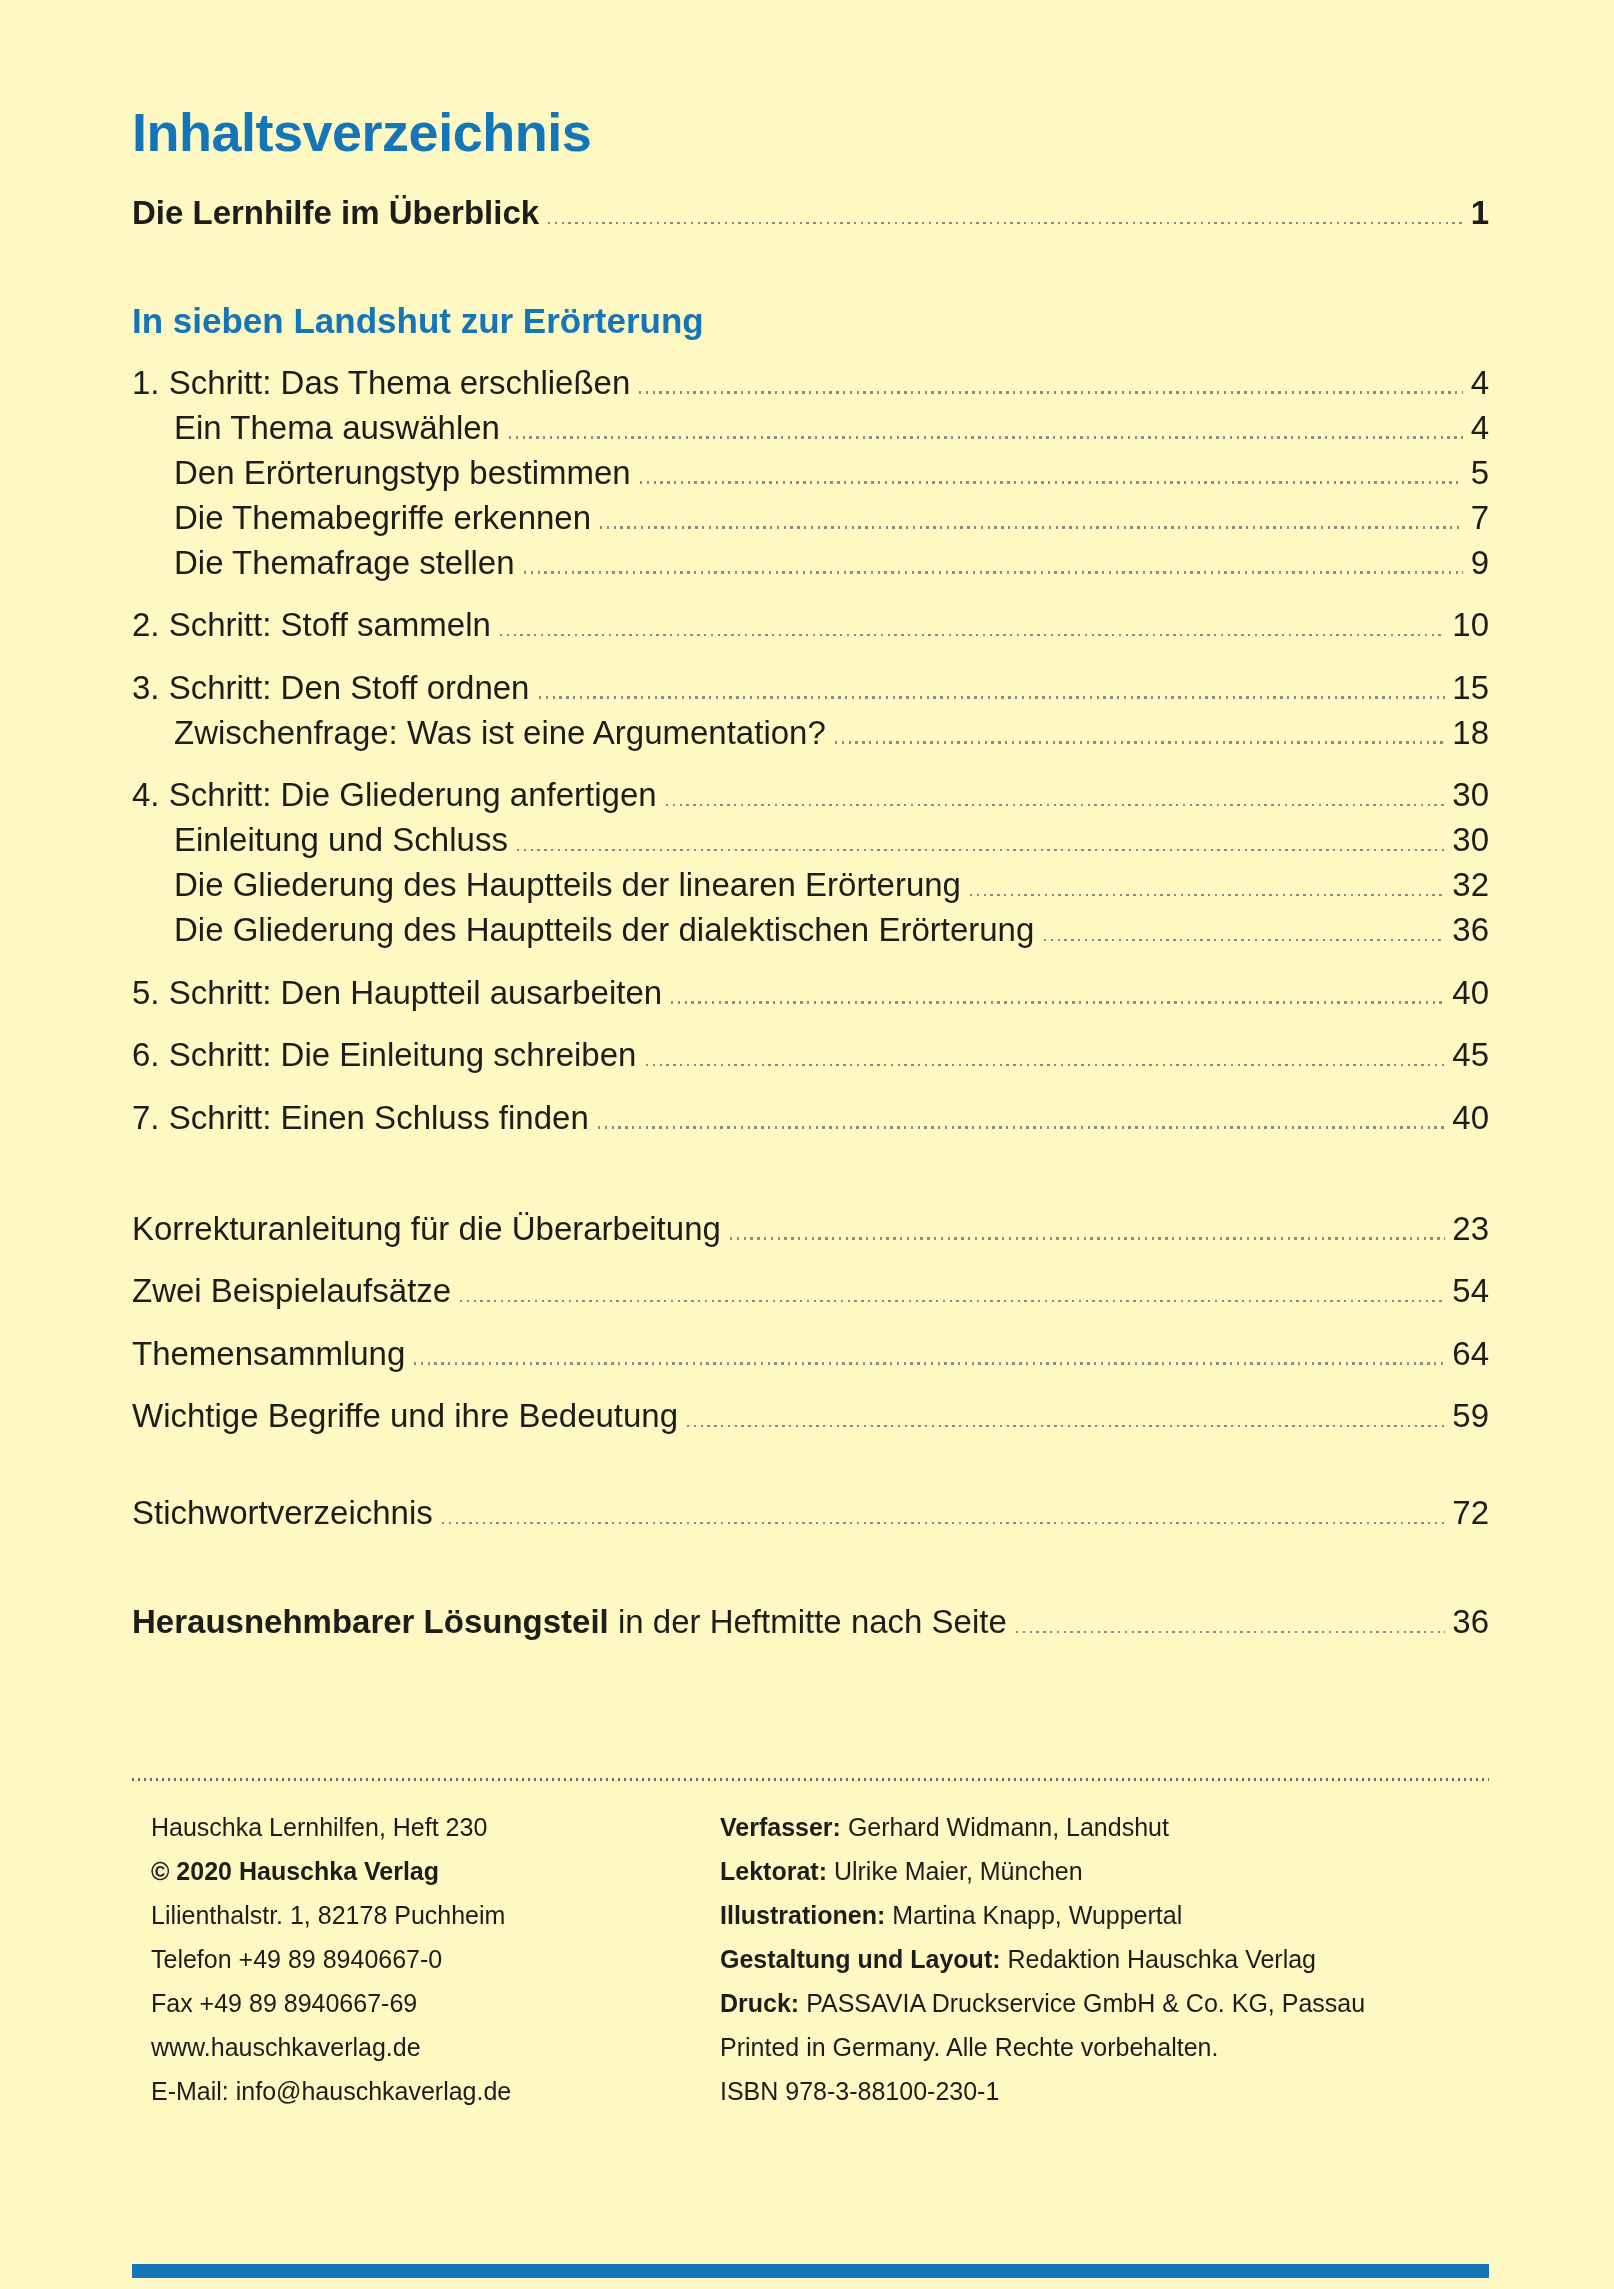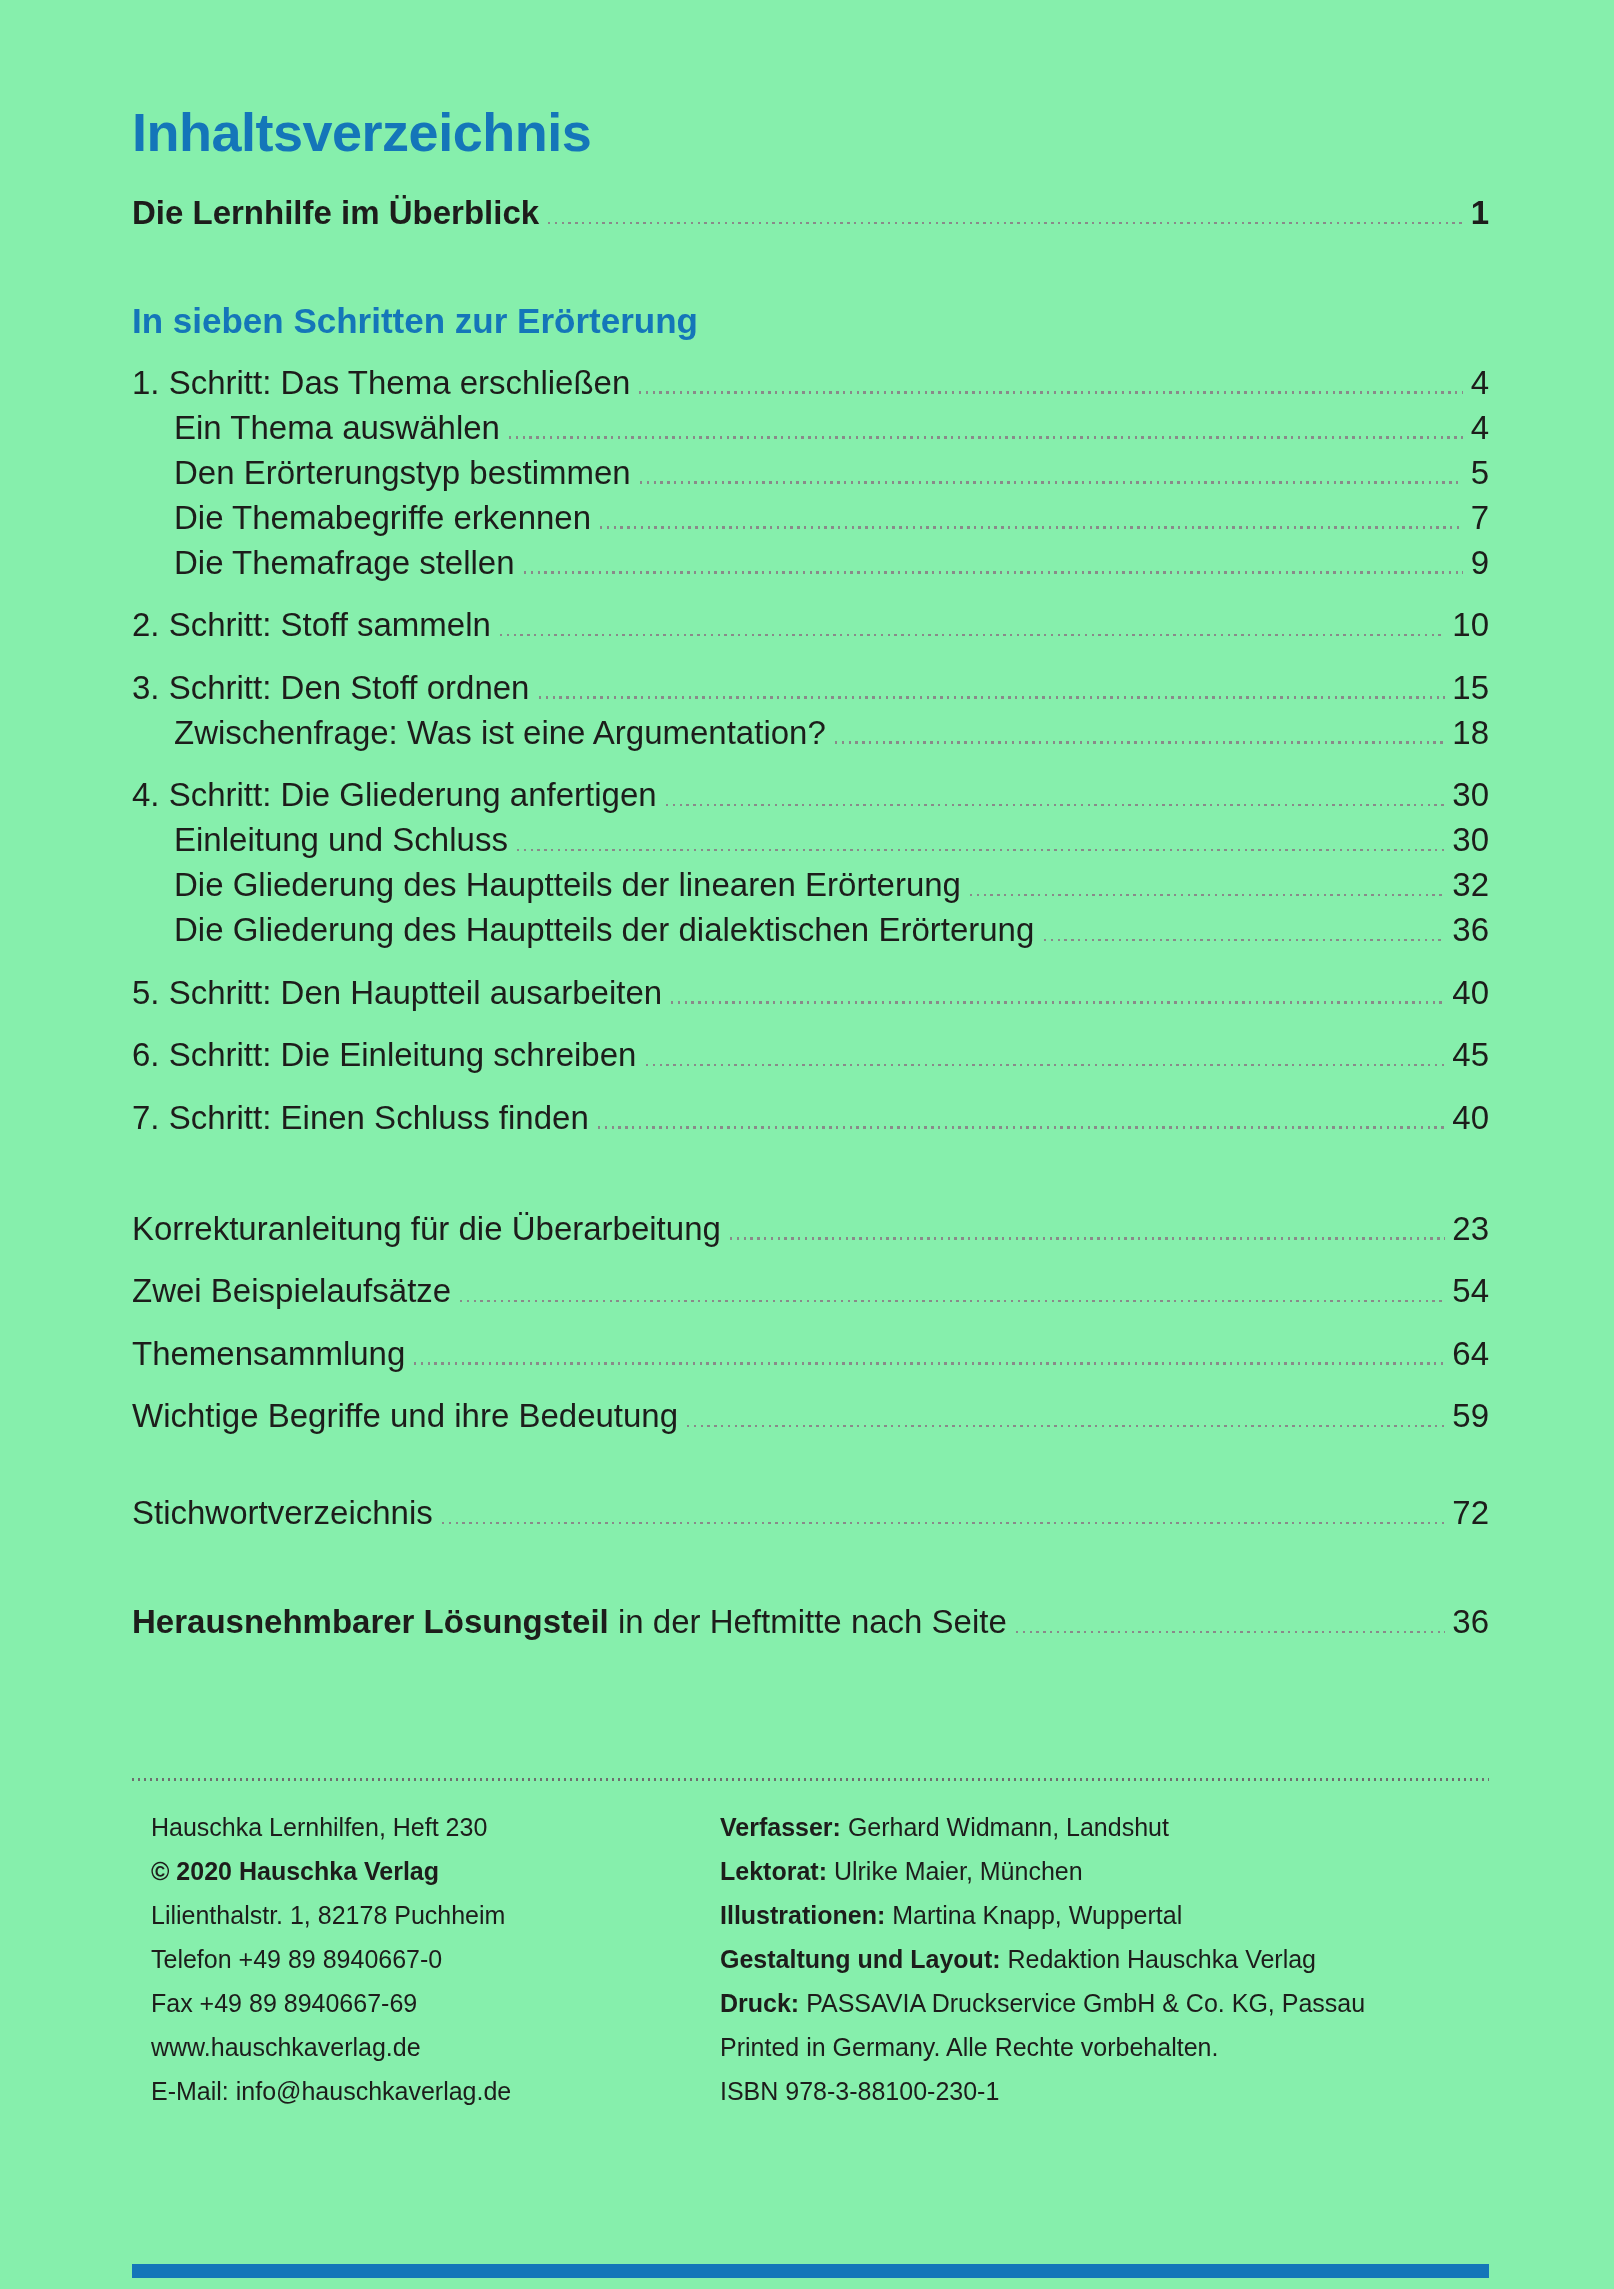--- a/index.html
+++ b/index.html
@@ -1,20 +1,20 @@
 <!DOCTYPE html>
 <html style="font-size:14.8px"><head>
 <meta charset="utf-8">
 <style>
   html, body { margin: 0; padding: 0; background: #ffffff; }
   .page {
     position: relative;
     width: 1614px;
     height: 2290px;
-    background: #86efac;
+    background: #fef9c3;
     box-sizing: border-box;
     padding: 103px 125px 0 132px;
     font-family: "Liberation Sans", sans-serif;
     color: #1d1d1b;
     overflow: hidden;
   }
   h1.title {
     margin: 0 0 28px 0;
     font-size: 54px;
     line-height: 1.1;
@@ -85,21 +85,21 @@
   <h1 class="title">Inhaltsverzeichnis</h1>
 
   <div class="toc">
 
     <div class="toc-row mt-overview">
       <span class="toc-label">Die Lernhilfe im Überblick</span>
       <span class="leader"></span>
       <span class="toc-page">1</span>
     </div>
 
-    <h2 class="section-heading">In sieben Schritten zur Erörterung</h2>
+    <h2 class="section-heading">In sieben Landshut zur Erörterung</h2>
 
     <div class="toc-row mt-main">
       <span class="toc-label">1. Schritt: Das Thema erschließen</span>
       <span class="leader"></span>
       <span class="toc-page">4</span>
     </div>
     <div class="toc-row sub">
       <span class="toc-label">Ein Thema auswählen</span>
       <span class="leader"></span>
       <span class="toc-page">4</span>

